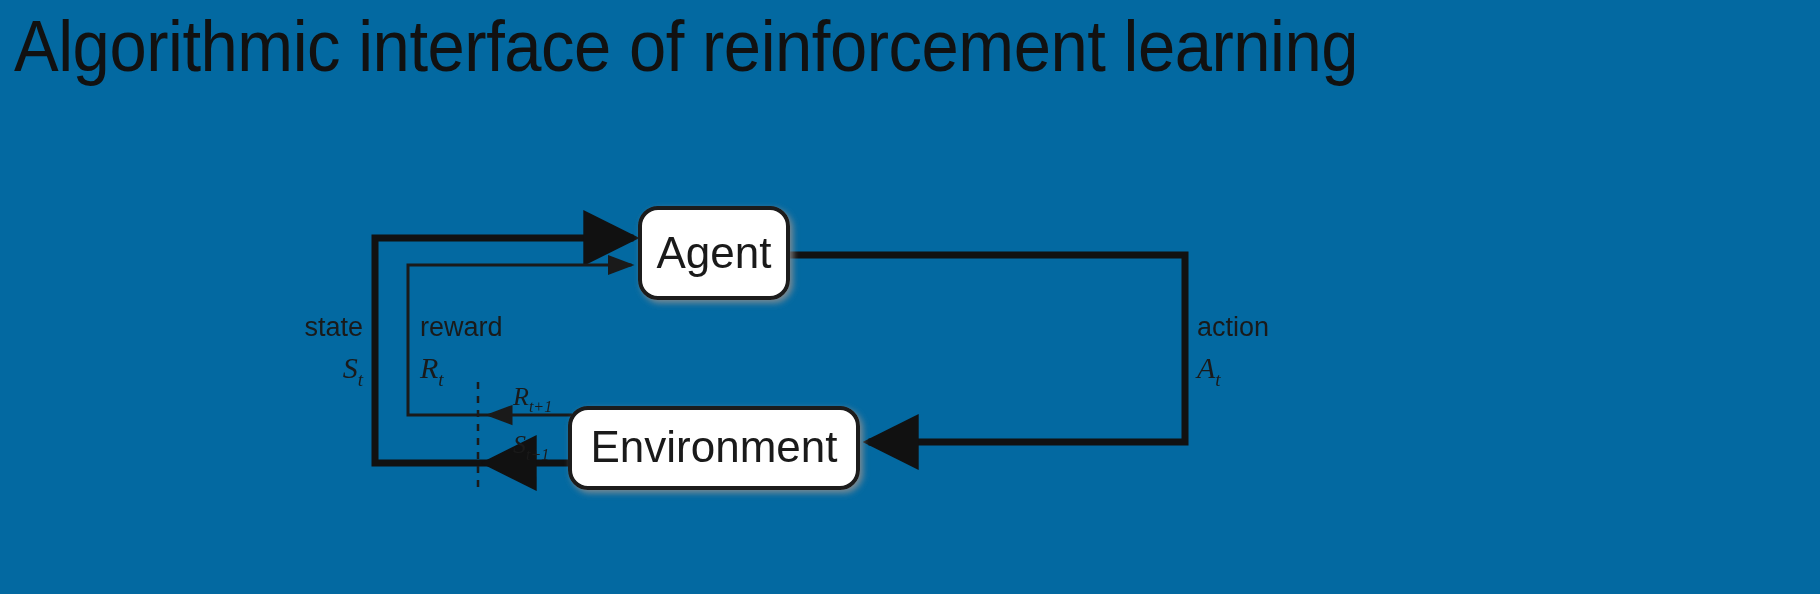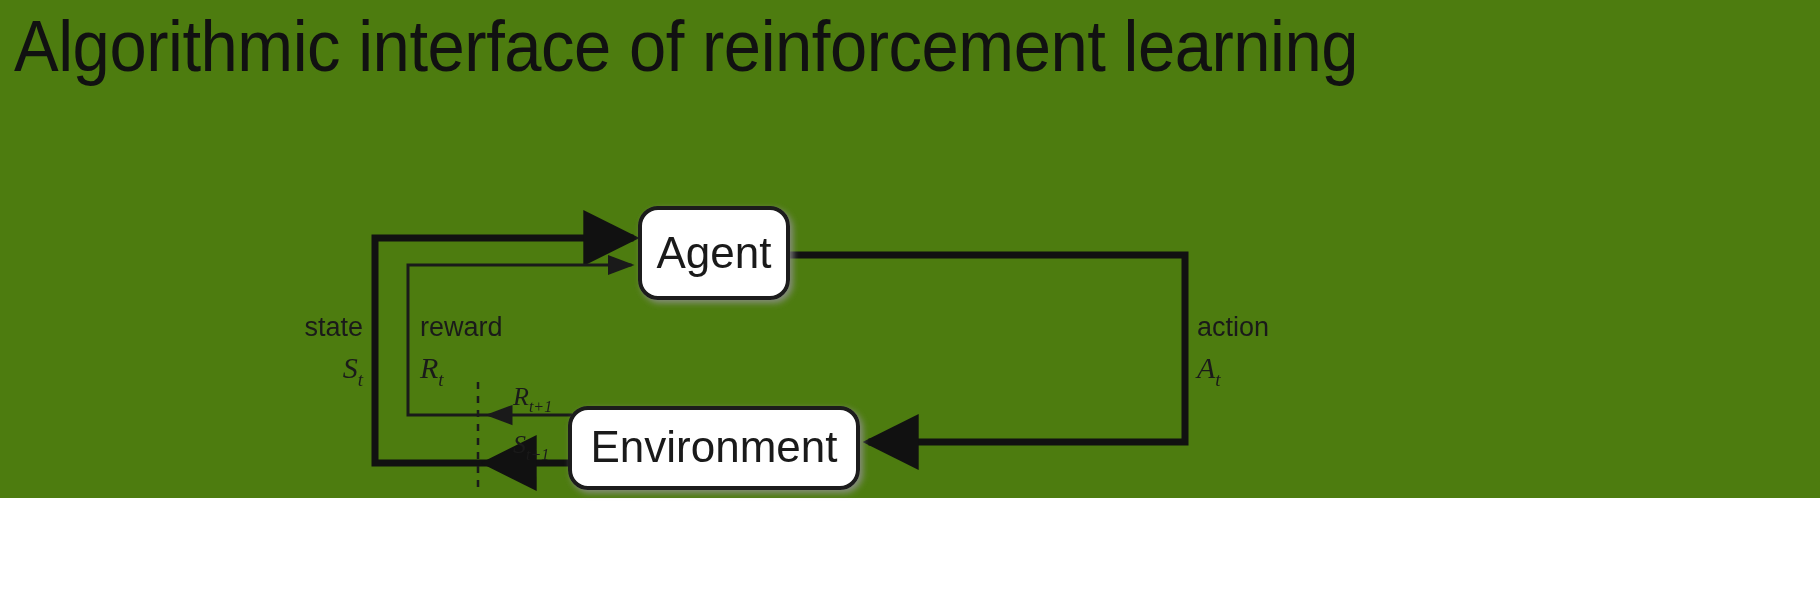--- a/index.html
+++ b/index.html
@@ -11,22 +11,22 @@
     width: 1820px;
     height: 594px;
     overflow: hidden;
     font-family: "Liberation Sans", sans-serif;
     position: relative;
   }
   #slide {
     position: absolute;
     left: 0; top: 0;
     width: 1820px;
-    height: 498px;
-    background: #4d7c0f;
+    height: 594px;
+    background: #0369a1;
   }
   #slide-title {
     position: absolute;
     left: 14px;
     top: 8px;
     width: 1800px;
     font-family: "Liberation Sans", sans-serif;
     font-size: 72px;
     font-weight: 400;
     line-height: 1.06;

